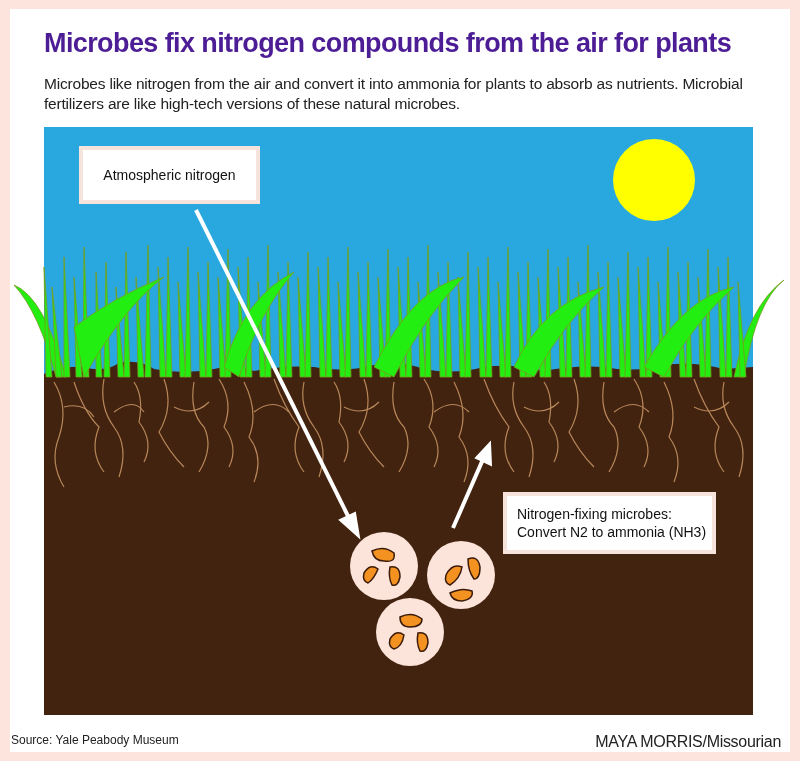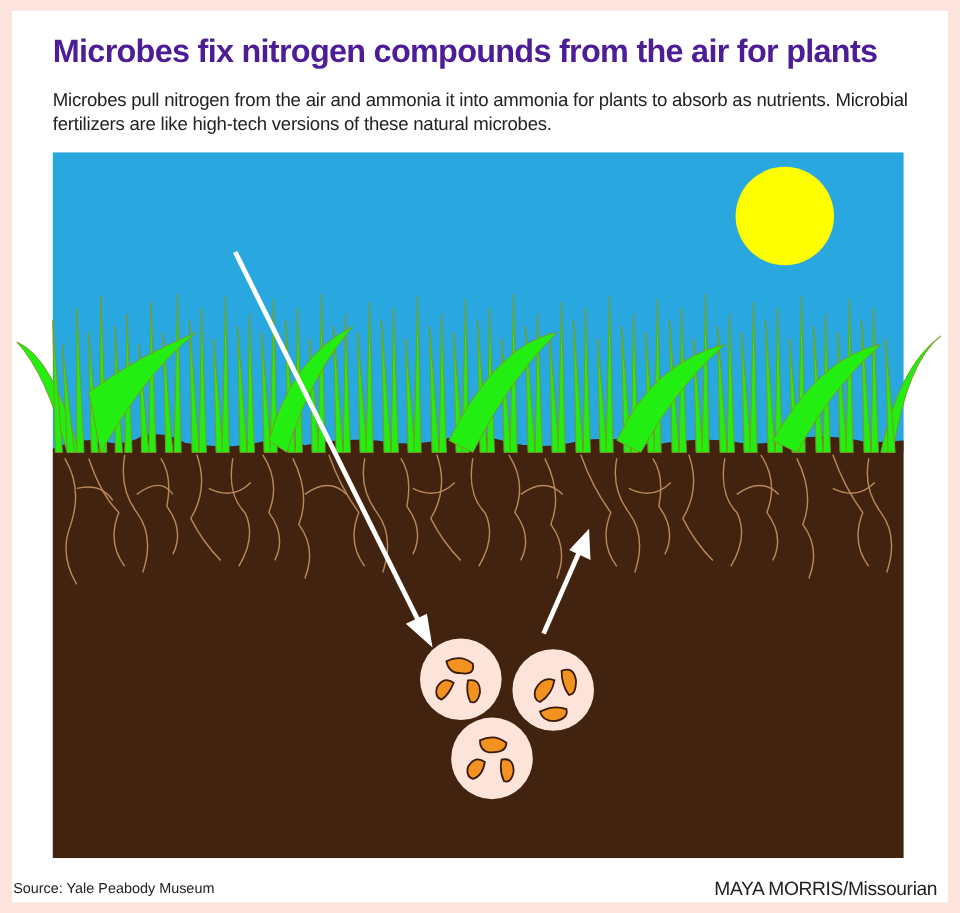--- a/index.html
+++ b/index.html
@@ -15,21 +15,21 @@
   .fix-box { left:459px; top:365px; width:213px; height:62px; padding-left:10px; justify-content:flex-start; }
   .source { position:absolute; left:11px; top:733px; font-size:12px; color:#222;text-align:center; }
   .credit { position:absolute; right:19px; top:733px; font-size:16px; color:#222; letter-spacing:-0.3px; }
 </style>
 </head>
 <body>
 
 <div class="panel"></div>
 
 <h1 class="title">Microbes fix nitrogen compounds from the air for plants</h1>
-<p class="subtitle">Microbes pull nitrogen from the air and ammonia it into ammonia for plants to absorb as nutrients. Microbial fertilizers are like high-tech versions of these natural microbes.</p>
+<p class="subtitle">Microbes like nitrogen from the air and convert it into ammonia for plants to absorb as nutrients. Microbial fertilizers are like high-tech versions of these natural microbes.</p>
 
 <div class="scene">
   <svg width="709" height="588" viewBox="0 0 709 588">
 
     <rect x="0" y="0" width="709" height="250" fill="#29a8e0"></rect>
 
     <circle cx="610" cy="53" r="41" fill="#ffff00"></circle>
 
     <path d="M0 247 Q20 238 40 240 Q60 246 75 236 Q95 232 110 242 Q140 248 170 242 Q190 236 210 244 Q240 238 270 240 Q300 246 330 238 Q360 234 380 242 Q410 248 440 240 Q470 236 500 244 Q530 238 560 240 Q590 246 620 238 Q650 234 680 242 L709 240 L709 588 L0 588 Z" fill="#42230f"></path>
 
@@ -165,16 +165,25 @@
       </g>
       <g>
         <circle cx="366" cy="505" r="34" fill="#fce4da"></circle>
         <path d="M356 490 Q368 484 378 492 Q378 500 366 500 Q356 500 356 490 Z" fill="#f39221" stroke="#3a1a08" stroke-width="1.5"></path>
         <path d="M346 512 Q352 502 360 508 Q358 520 350 522 Q344 520 346 512 Z" fill="#f39221" stroke="#3a1a08" stroke-width="1.5"></path>
         <path d="M374 506 Q384 504 384 516 Q382 526 376 524 Q372 516 374 506 Z" fill="#f39221" stroke="#3a1a08" stroke-width="1.5"></path>
       </g>
     </g>
   </svg>
 
+  <div class="label-box atm-box">
+    <span>Atmospheric nitrogen</span>
+  </div>
+  <div class="label-box fix-box">
+    <div>
+      <div>Nitrogen-fixing microbes:</div>
+      <div>Convert N2 to ammonia (NH3)</div>
+    </div>
+  </div>
 </div>
 
 <div class="source">Source: Yale Peabody Museum</div>
 <div class="credit"><span>MAYA MORRIS</span><span>/Missourian</span></div>
 
 </body></html>

